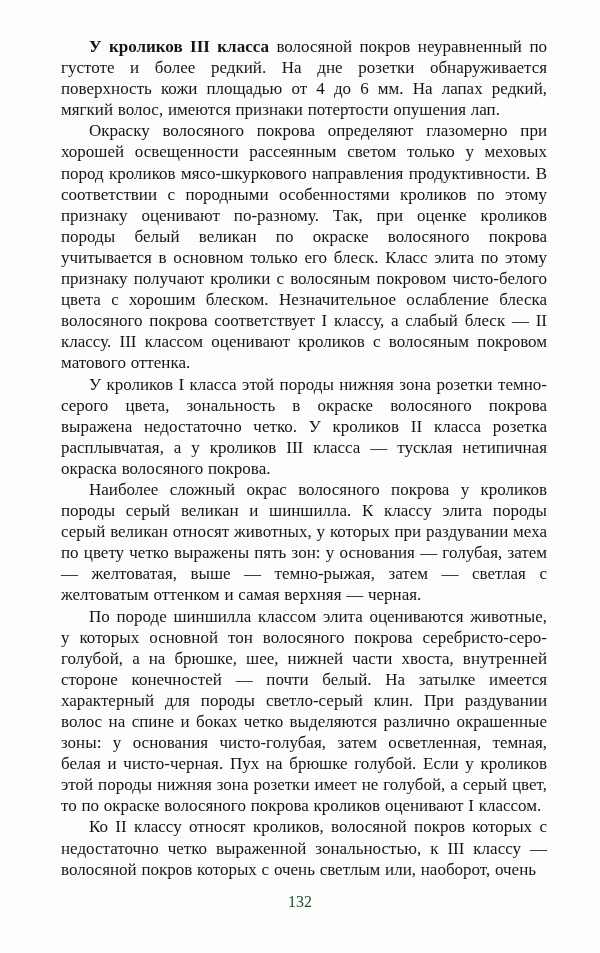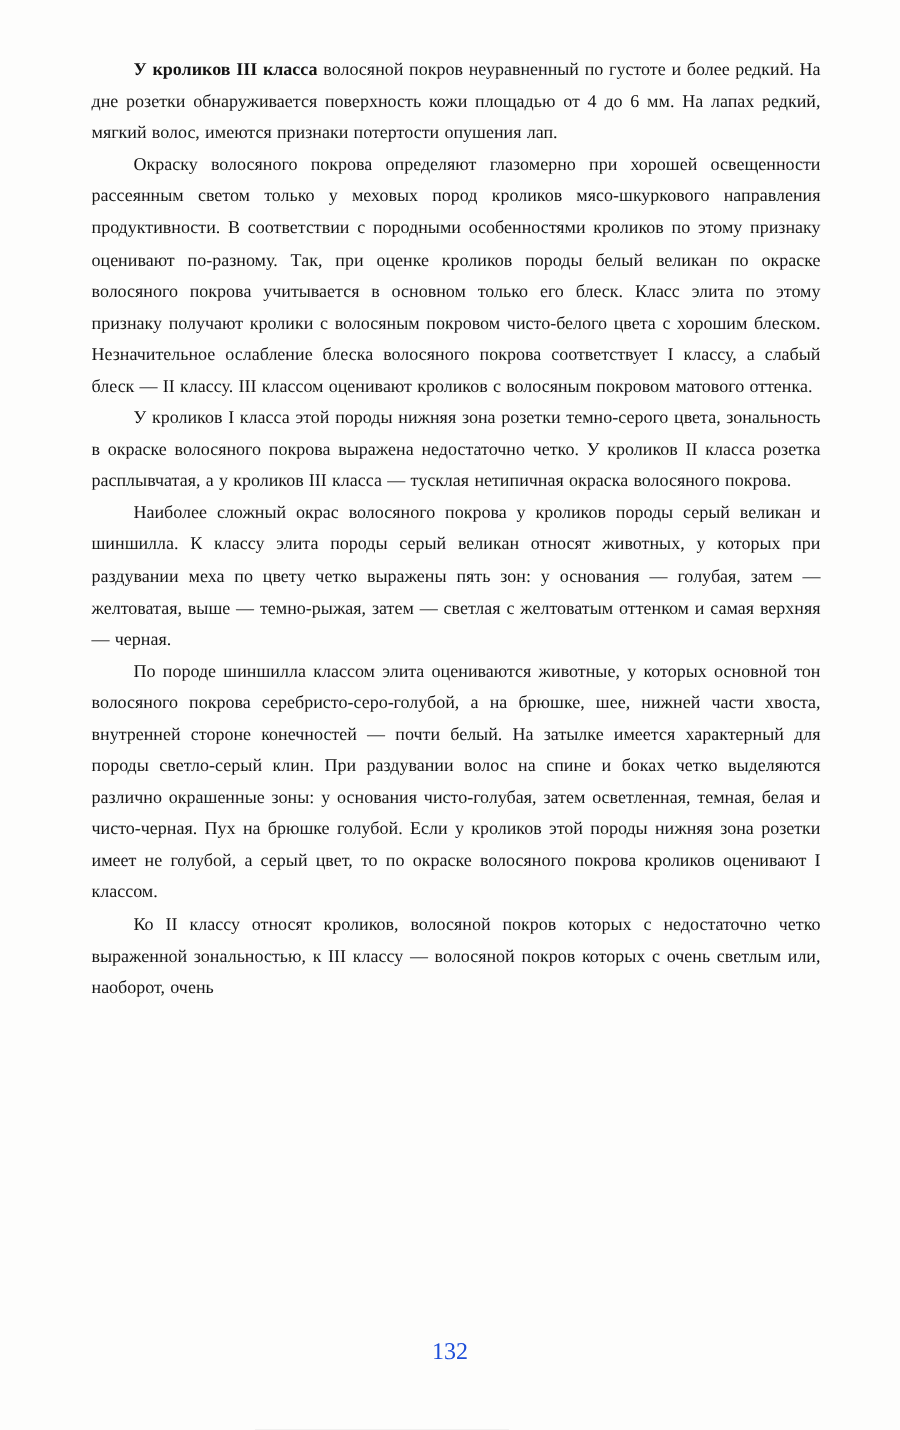--- a/index.html
+++ b/index.html
@@ -15,40 +15,40 @@
     background: #fdfdfc;
     color: #141414;
     font-family: "Liberation Serif", "DejaVu Serif", serif;
     overflow: hidden;
   }
   .text-block {
     position: absolute;
     top: 36px;
     left: 61px;
     width: 486px;
-    font-size: 12px;
+    font-size: 17px;
     line-height: 21.1px;
     text-align: justify;
   }
   .para {
     margin: 0;
     text-indent: 28px;
     word-spacing: 0.5px;
   }
   .lead {
     font-weight: bold;
   }
   .page-number {
     position: absolute;
     left: 0;
     width: 100%;
     bottom: 42px;
     text-align: center;
     font-size: 16px;
-    color: #1d4ed8;
+    color: #14532d;
   }
 </style>
 </head>
 <body>
 
 <div class="page">
   <div class="text-block">
     <p class="para"><strong class="lead">У кроликов III класса</strong><span> волосяной покров неуравненный по густоте и более редкий. На дне розетки обнаруживается поверхность кожи площадью от 4 до 6 мм. На лапах редкий, мягкий волос, имеются признаки потертости опушения лап.</span></p>
     <p class="para">Окраску волосяного покрова определяют глазомерно при хорошей освещенности рассеянным светом только у меховых пород кроликов мясо-шкуркового направления продуктивности. В соответствии с породными особенностями кроликов по этому признаку оценивают по-разному. Так, при оценке кроликов породы белый великан по окраске волосяного покрова учитывается в основном только его блеск. Класс элита по этому признаку получают кролики с волосяным покровом чисто-белого цвета с хорошим блеском. Незначительное ослабление блеска волосяного покрова соответствует I классу, а слабый блеск — II классу. III классом оценивают кроликов с волосяным покровом матового оттенка.</p>
     <p class="para">У кроликов I класса этой породы нижняя зона розетки темно-серого цвета, зональность в окраске волосяного покрова выражена недостаточно четко. У кроликов II класса розетка расплывчатая, а у кроликов III класса — тусклая нетипичная окраска волосяного покрова.</p>

